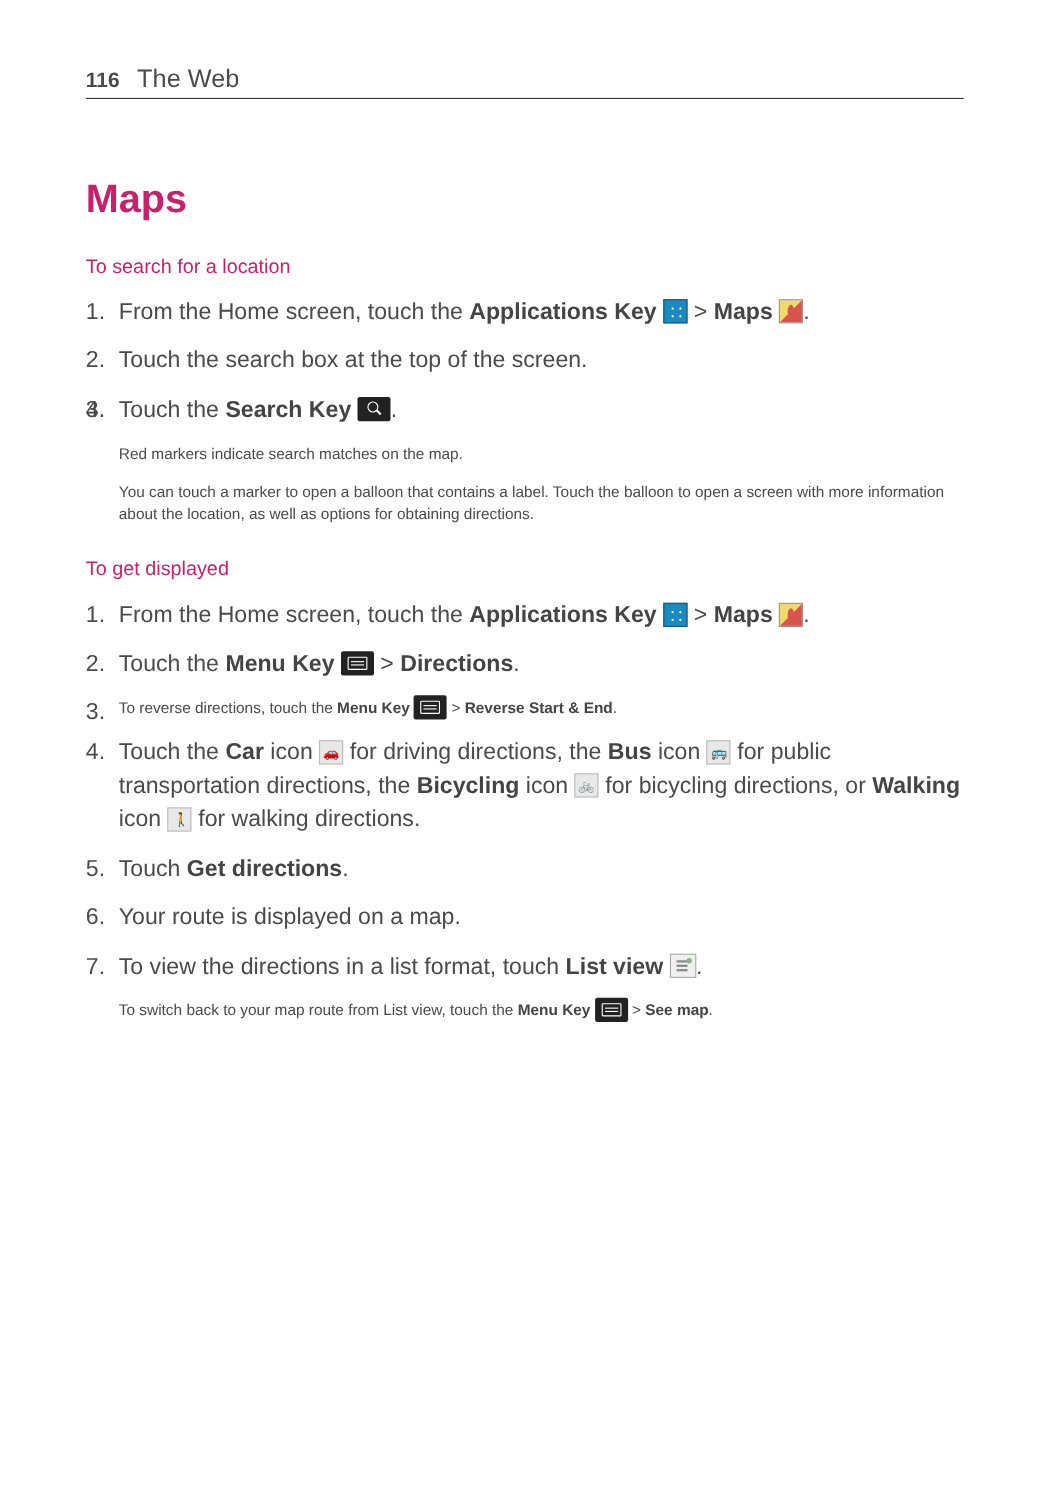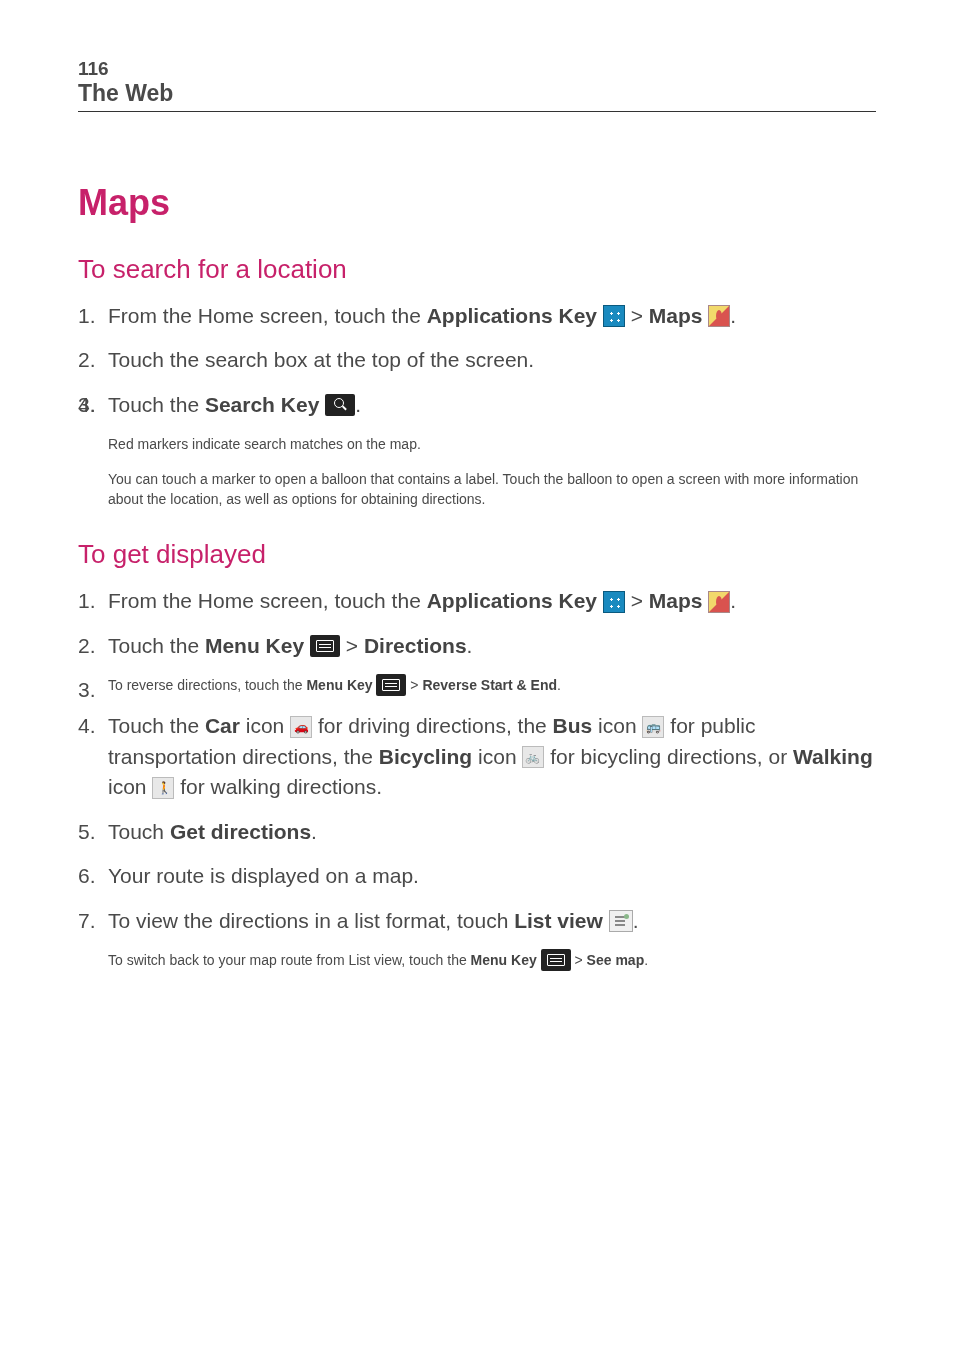--- a/index.html
+++ b/index.html
@@ -11,42 +11,41 @@
       color: #4a4a4a;
       padding: 58px 78px 0 78px;
       position: relative;
     }
     .header {
       display: flex;
       align-items: baseline;
       border-bottom: 1.5px solid #333;
       padding-bottom: 4px;
       margin-bottom: 70px;
-      flex-direction: column;
     }
     .page-num {
       font-size: 19px;
       font-weight: bold;
       color: #4a4a4a;
       margin-right: 16px;
     }
     .header-title {
       font-size: 23px;
       color: #4a4a4a;
-      font-weight: bold;
+      font-weight: normal;
     }
     h1.maps-title {
       color: #c7216a;
       font-size: 36px;
       font-weight: bold;
       margin-bottom: 28px;
     }
     h2.section-title {
       color: #c7216a;
-      font-size: 26px;
+      font-size: 18px;
       font-weight: normal;
       margin-bottom: 16px;
       margin-top: 30px;
     }
     .step {
       font-size: 21px;
       line-height: 1.45;
       margin-bottom: 14px;
       padding-left: 30px;
       position: relative;

